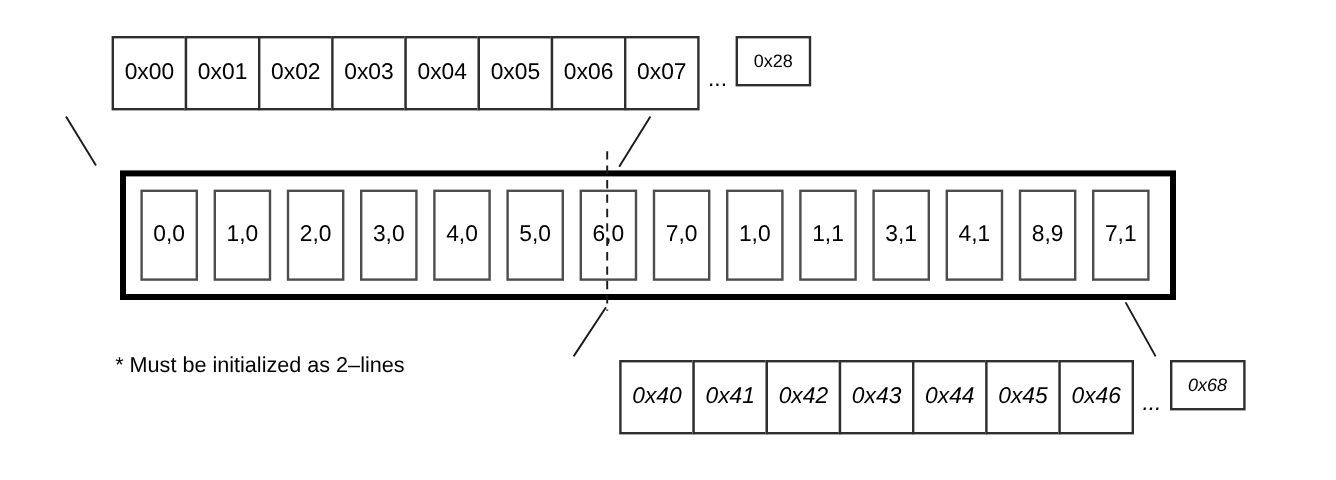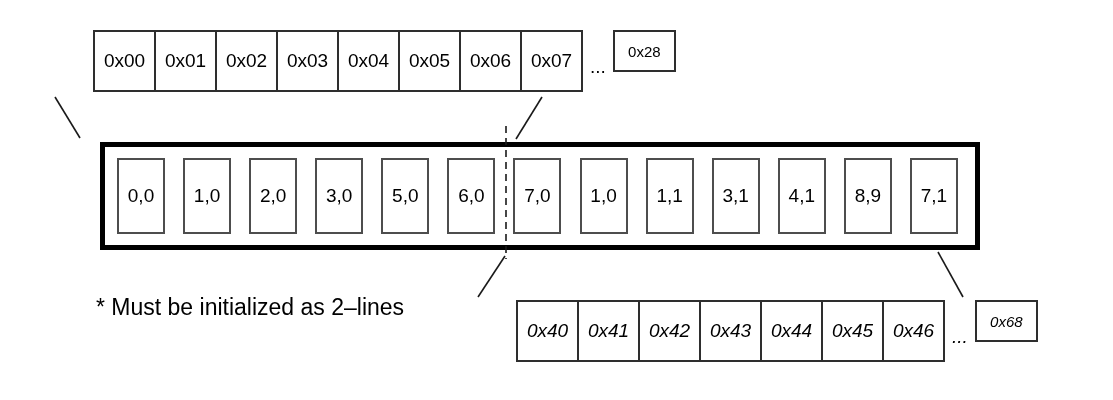--- a/index.html
+++ b/index.html
@@ -63,21 +63,21 @@
     width: 48px; height: 76px;
     border: 2px solid #4d4d4d;
     display: flex; align-items: center; justify-content: center;
     font-size: 19px;
     background: #ffffff;
   }
 
   .footnote {
     position: absolute;
     left: 96px; top: 294px;
-    font-size: 23px;
+    font-size: 18px;
     white-space: nowrap;
   }
 
   svg.overlay {
     position: absolute;
     left: 0; top: 0;
     width: 1113px; height: 400px;
     z-index: 5;
     pointer-events: none;
   }
@@ -100,20 +100,21 @@
     </div>
     <div class="addr-ellipsis">...</div>
     <div class="addr-standalone">0x28</div>
   </div>
 
   <div class="big-box">
     <div class="ddram-cell">0,0</div>
     <div class="ddram-cell">1,0</div>
     <div class="ddram-cell">2,0</div>
     <div class="ddram-cell">3,0</div>
+    <div class="ddram-cell">4,0</div>
     <div class="ddram-cell">5,0</div>
     <div class="ddram-cell">6,0</div>
     <div class="ddram-cell">7,0</div>
     <div class="ddram-cell">1,0</div>
     <div class="ddram-cell">1,1</div>
     <div class="ddram-cell">3,1</div>
     <div class="ddram-cell">4,1</div>
     <div class="ddram-cell">8,9</div>
     <div class="ddram-cell">7,1</div>
   </div>

